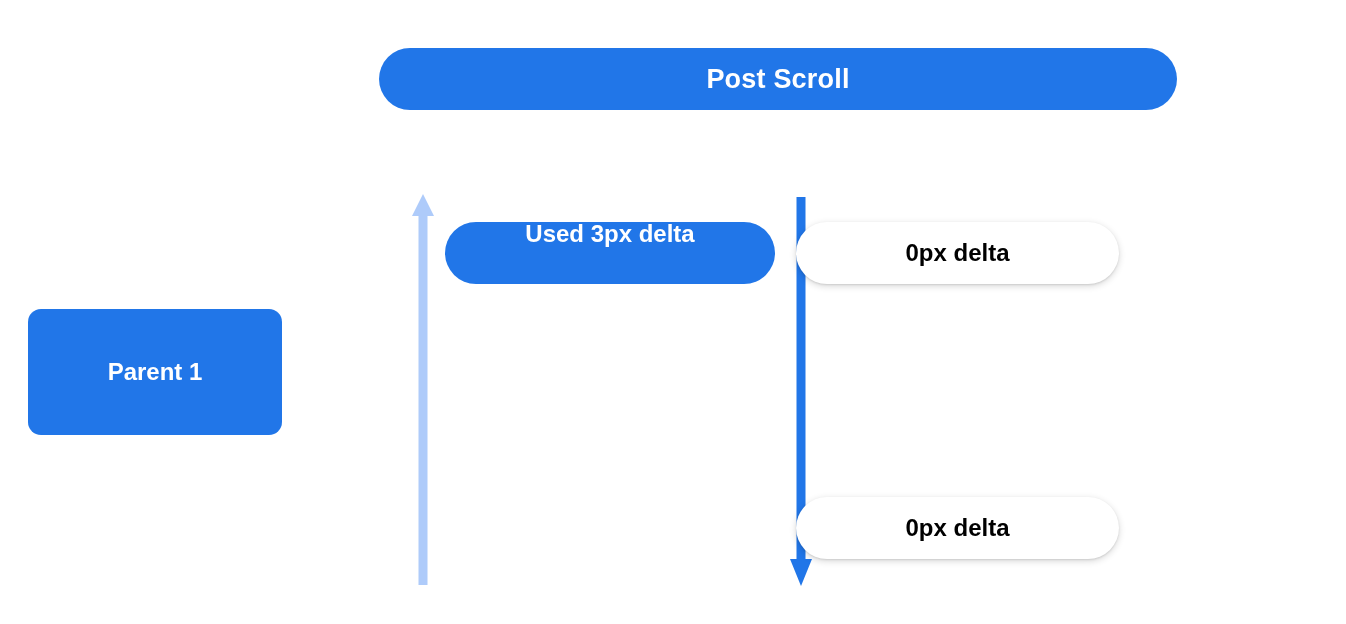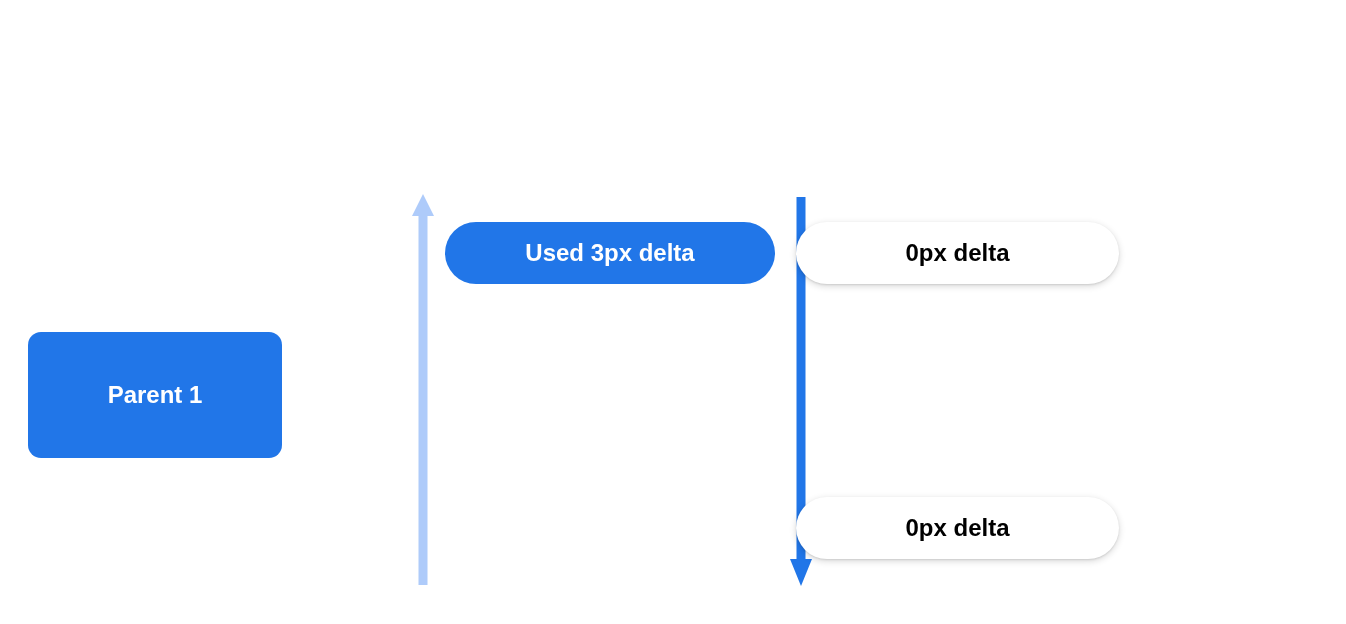--- a/index.html
+++ b/index.html
@@ -69,21 +69,21 @@
     border: 5px solid var(--blue, #2176E8);
     border-radius: 17px;
   }
   .node-box.outlined .node-label {
     color: #000000;
     font-size: 24px;
     font-weight: bold;
     line-height: 1;
   }
   #node-parent2 { top: 190px; }
-  #node-parent1 { top: 332px; }
+  #node-parent1 { top: 309px; }
   #node-child   { top: 465px; }
 
   
   .arrow-layer {
     position: absolute;
     left: 0;
     top: 0;
     width: 1346px;
     height: 624px;
     pointer-events: none;
@@ -91,21 +91,21 @@
 
   
   .mid-pill {
     position: absolute;
     left: 445px;
     width: 330px;
     height: 62px;
     background: var(--blue, #2176E8);
     border-radius: 31px;
     display: flex;
-    align-items: center;
+    align-items: flex-start;
     justify-content: center;
     box-sizing: border-box;
   }
   .mid-pill .pill-text {
     color: #ffffff;
     font-size: 24px;
     font-weight: bold;
     line-height: 1;
   }
   #mid-pill-0 { top: 222px; }
@@ -132,20 +132,23 @@
     line-height: 1;
   }
   #right-pill-0 { top: 222px; }
   #right-pill-1 { top: 497px; }
 </style>
 </head>
 <body style="background: rgb(255, 255, 255);">
 
 <div id="stage" style="--blue: #2176E8; background: rgb(255, 255, 255);">
 
+  <div class="title-pill">
+    <span class="title-text">Post Scroll</span>
+  </div>
 
 
   <div class="node-box filled" id="node-parent1">
     <span class="node-label">Parent 1</span>
   </div>
 
 
   <svg class="arrow-layer" viewBox="0 0 1346 624" width="1346" height="624">
 
     <g>

